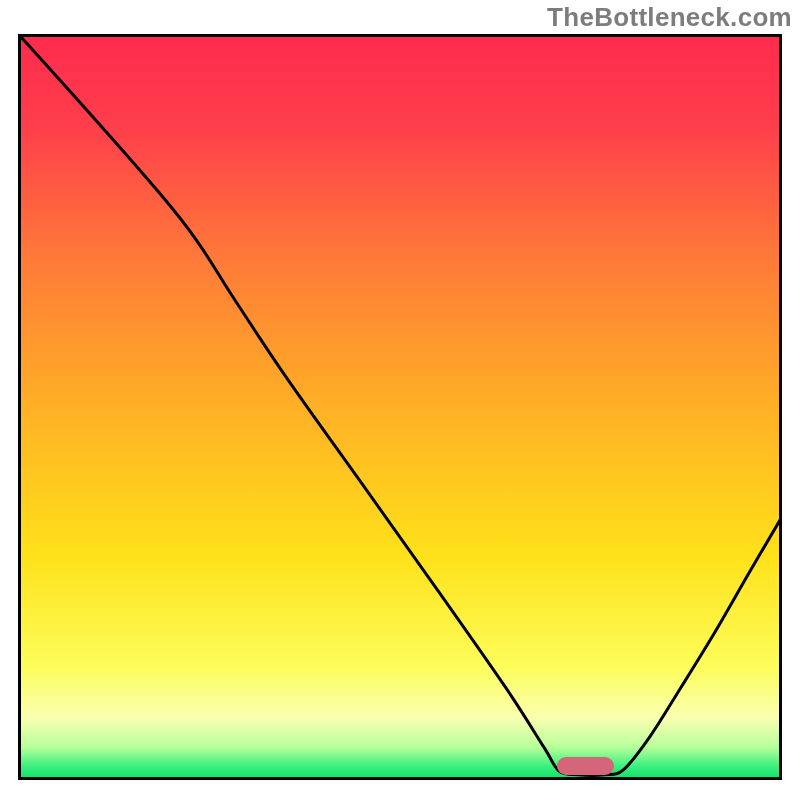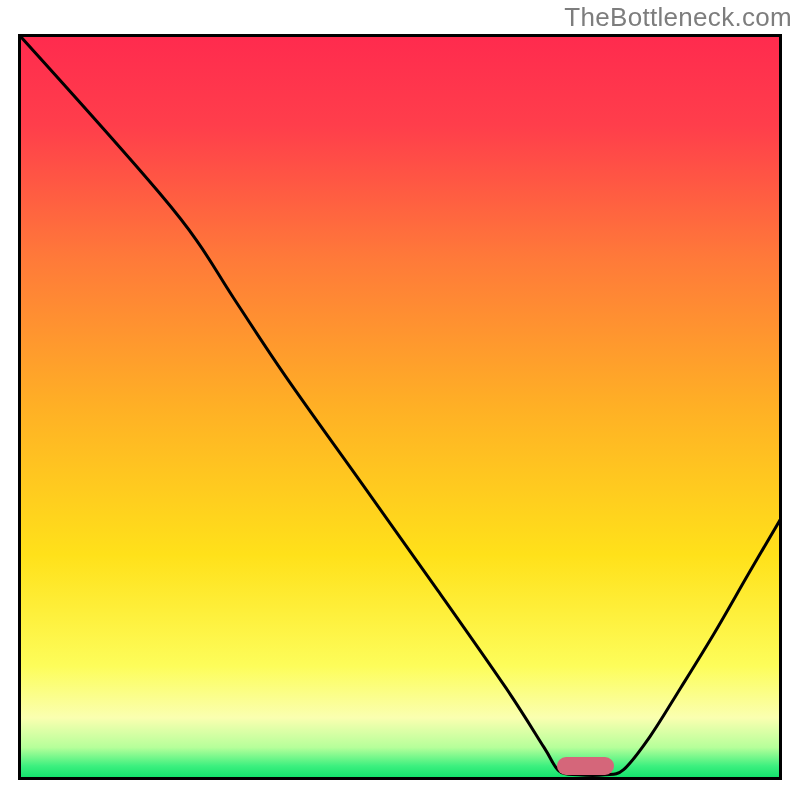--- a/index.html
+++ b/index.html
@@ -19,21 +19,21 @@
   .frame {
     position: absolute;
     box-sizing: border-box;
     border: 3px solid #000;
   }
   .watermark {
     position: absolute;
     top: 2px;
     right: 8px;
     font-size: 26px;
-    font-weight: 400;
+    font-weight: 700;
     color: #7d7d7d;
     letter-spacing: 0.3px;
   }
   svg.plot {
     position: absolute;
     top: 0;
     left: 0;
   }
   .optimal-marker {
     position: absolute;

